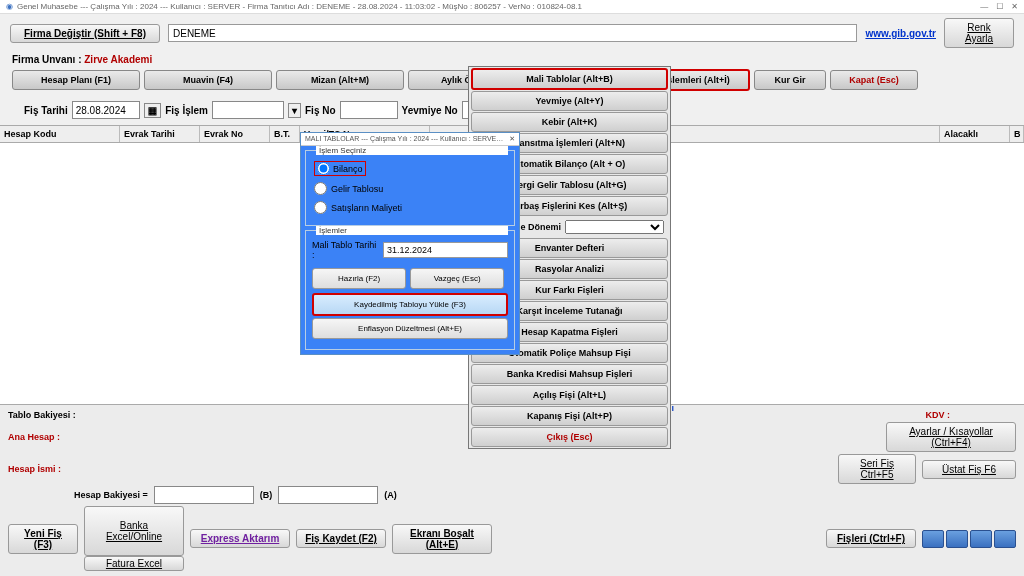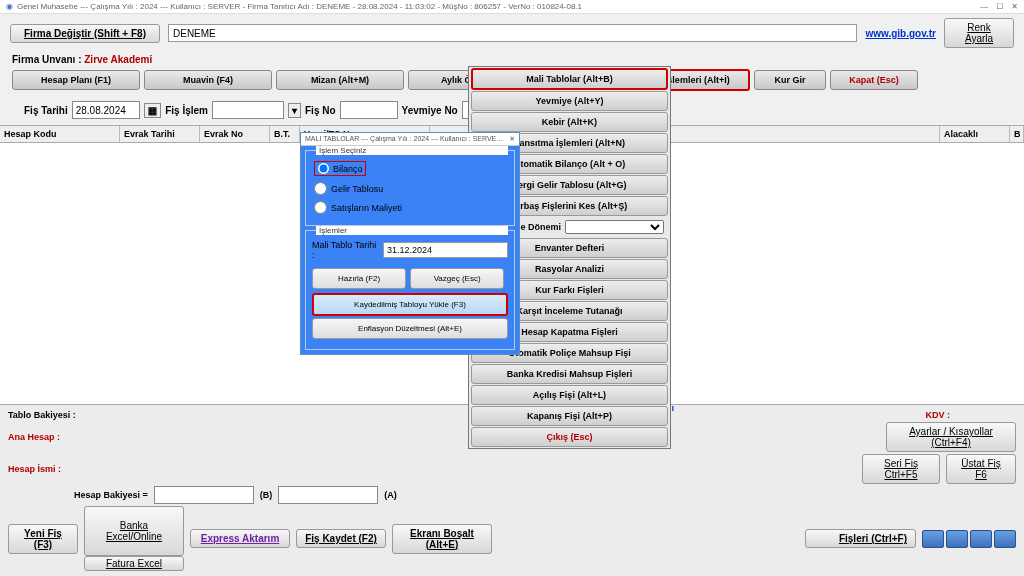--- a/index.html
+++ b/index.html
@@ -194,41 +194,41 @@
   </div>
   <div class="b-row">
       <span class="red-lbl">Ana Hesap :</span>
     <div class="spacer"></div>
     <button class="btn" style="width:130px;">Ayarlar / Kısayollar (Ctrl+F4)</button>
   </div>
   <div class="b-row">
       <span class="red-lbl">Hesap İsmi :</span>
     <div class="spacer"></div>
     <button class="btn" style="width:78px;">Seri Fiş Ctrl+F5</button>
-    <button class="btn" style="width:70px;">Üstat Fiş F6</button>
+    <button class="btn" style="width:94px;">Üstat Fiş F6</button>
   </div>
   <div class="b-row">
     <span style="width:60px;"></span>
     <span style="font-weight:bold;">Hesap Bakiyesi =</span>
     <input class="inp" style="width: 100px;">
     <span style="font-weight:bold;">(B)</span>
     <input class="inp" style="width: 100px;">
     <span style="font-weight:bold;">(A)</span>
   </div>
   <div class="b-row">
     <button class="btn" style="width:70px;font-weight:bold;">Yeni Fiş (F3)</button>
     <div style="display:flex;flex-direction:column;">
       <button class="btn" style="width:100px;padding:13px;">Banka Excel/Online</button>
       <button class="btn" style="width:100px;padding:1px;">Fatura Excel</button>
     </div>
     <button class="btn purple" style="width:100px;">Express Aktarım</button>
     <button class="btn" style="width:90px;font-weight:bold;">Fiş Kaydet (F2)</button>
     <button class="btn" style="width:100px;font-weight:bold;">Ekranı Boşalt (Alt+E)</button>
     <div class="spacer"></div>
-    <button class="btn" style="width:111px;font-weight:bold;text-align:right;">Fişleri (Ctrl+F)</button>
+    <button class="btn" style="width:90px;font-weight:bold;">Fişleri (Ctrl+F)</button>
     <div class="btn-grp">
       <div class="icon-btn"></div>
       <div class="icon-btn"></div>
       <div class="icon-btn"></div>
       <div class="icon-btn"></div>
     </div>
   </div>
 </div>
 
 </body></html>

